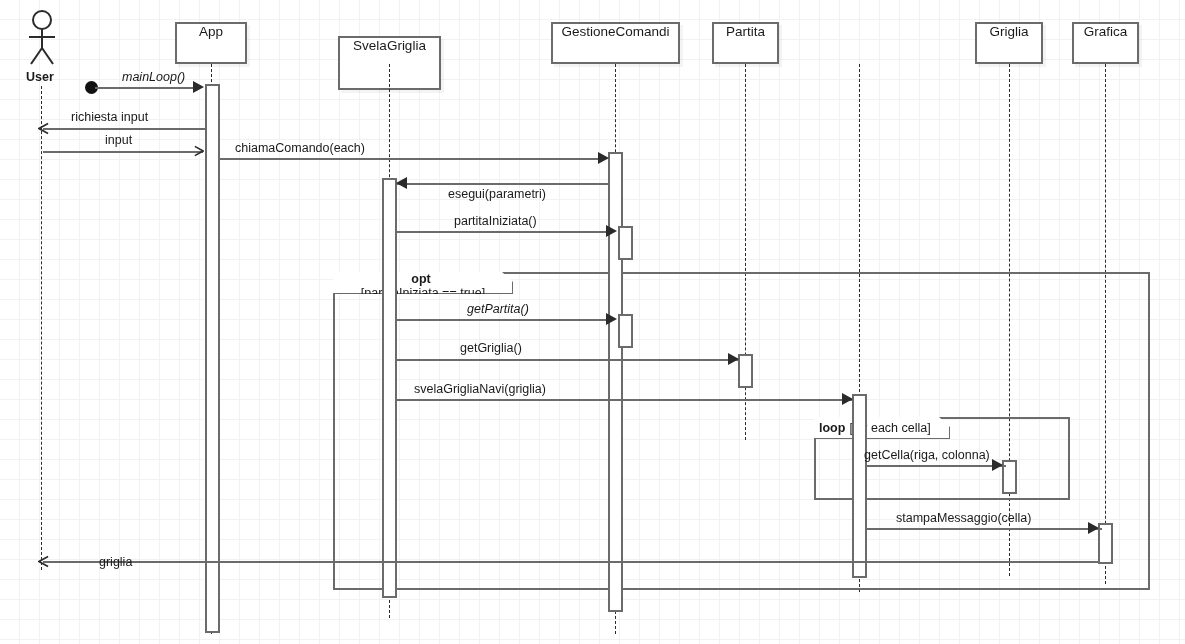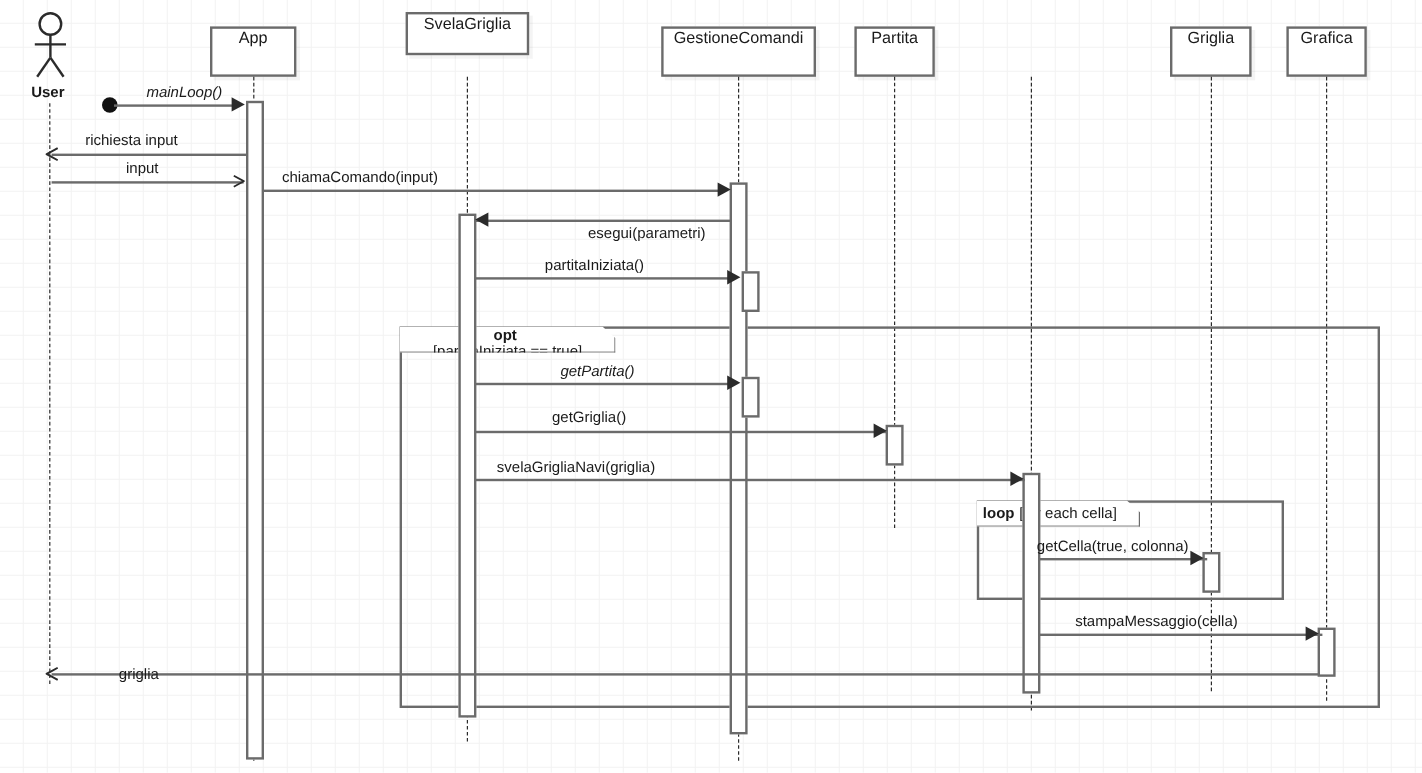--- a/index.html
+++ b/index.html
@@ -129,21 +129,21 @@
     </svg>
   </div>
   <div class="actor-label" style="left:26px; top:70px;">User</div>
   <div class="lifeline" style="left:41px; top:86px; height:484px;"></div>
 
   <div class="lifeline-box" style="left:175px; top:22px; width:72px; height:42px;">
     <span>App</span>
   </div>
   <div class="lifeline" style="left:211px; top:64px; height:570px;"></div>
 
-  <div class="lifeline-box" style="left:338px; top:10px; width:103px; height:36px;">
+  <div class="lifeline-box" style="left:338px; top:36px; width:103px; height:54px;">
     <span>SvelaGriglia</span>
   </div>
   <div class="lifeline" style="left:389px; top:64px; height:554px;"></div>
 
   <div class="lifeline-box" style="left:551px; top:22px; width:129px; height:42px;">
     <span>GestioneComandi</span>
   </div>
   <div class="lifeline" style="left:615px; top:64px; height:570px;"></div>
 
   <div class="lifeline-box" style="left:712px; top:22px; width:67px; height:42px;">
@@ -197,45 +197,45 @@
   <div class="msg-label" style="left:71px; top:110px;">richiesta input</div>
 
   <div class="msg-line" style="left:43px; top:151px; width:160px;"></div>
   <svg class="arrow-open-right" style="left:194px; top:145px;" viewBox="0 0 12 13">
     <polyline points="1,1 11,6.5 1,12" fill="none" stroke="#2b2b2b" stroke-width="1.8"></polyline>
   </svg>
   <div class="msg-label" style="left:105px; top:133px;">input</div>
 
   <div class="msg-line" style="left:219px; top:158px; width:382px;"></div>
   <div class="arrow-filled-right" style="left:598px; top:152px;"></div>
-  <div class="msg-label" style="left:235px; top:141px;">chiamaComando(input)</div>
+  <div class="msg-label" style="left:235px; top:141px;">chiamaComando(each)</div>
 
   <div class="msg-line" style="left:396px; top:183px; width:214px;"></div>
   <div class="arrow-filled-right" style="left:396px; top:177px; transform:rotate(180deg);"></div>
-  <div class="msg-label" style="left:448px; top:187px;margin-left:42px;">esegui(parametri)</div>
+  <div class="msg-label" style="left:448px; top:187px;">esegui(parametri)</div>
 
   <div class="msg-line" style="left:396px; top:231px; width:216px;"></div>
   <div class="arrow-filled-right" style="left:606px; top:225px;"></div>
   <div class="msg-label" style="left:454px; top:214px;">partitaIniziata()</div>
 
   <div class="msg-line" style="left:396px; top:319px; width:216px;"></div>
   <div class="arrow-filled-right" style="left:606px; top:313px;"></div>
   <div class="msg-label" style="left:467px; top:302px;font-style:italic;">getPartita()</div>
 
   <div class="msg-line" style="left:396px; top:359px; width:344px;"></div>
   <div class="arrow-filled-right" style="left:728px; top:353px;"></div>
   <div class="msg-label" style="left:460px; top:341px;">getGriglia()</div>
 
   <div class="msg-line" style="left:396px; top:399px; width:458px;"></div>
   <div class="arrow-filled-right" style="left:842px; top:393px;"></div>
   <div class="msg-label" style="left:414px; top:382px;">svelaGrigliaNavi(griglia)</div>
 
   <div class="msg-line" style="left:866px; top:465px; width:140px;"></div>
   <div class="arrow-filled-right" style="left:992px; top:459px;"></div>
-  <div class="msg-label" style="left:864px; top:448px;">getCella(true, colonna)</div>
+  <div class="msg-label" style="left:864px; top:448px;">getCella(riga, colonna)</div>
 
   <div class="msg-line" style="left:866px; top:528px; width:236px;"></div>
   <div class="arrow-filled-right" style="left:1088px; top:522px;"></div>
   <div class="msg-label" style="left:896px; top:511px;">stampaMessaggio(cella)</div>
 
   <div class="msg-line" style="left:43px; top:561px; width:1057px;"></div>
   <svg class="arrow-open-left" style="left:38px; top:555px;" viewBox="0 0 12 13">
     <polyline points="11,1 1,6.5 11,12" fill="none" stroke="#2b2b2b" stroke-width="1.8"></polyline>
   </svg>
   <div class="msg-label" style="left:99px; top:555px;">griglia</div>

